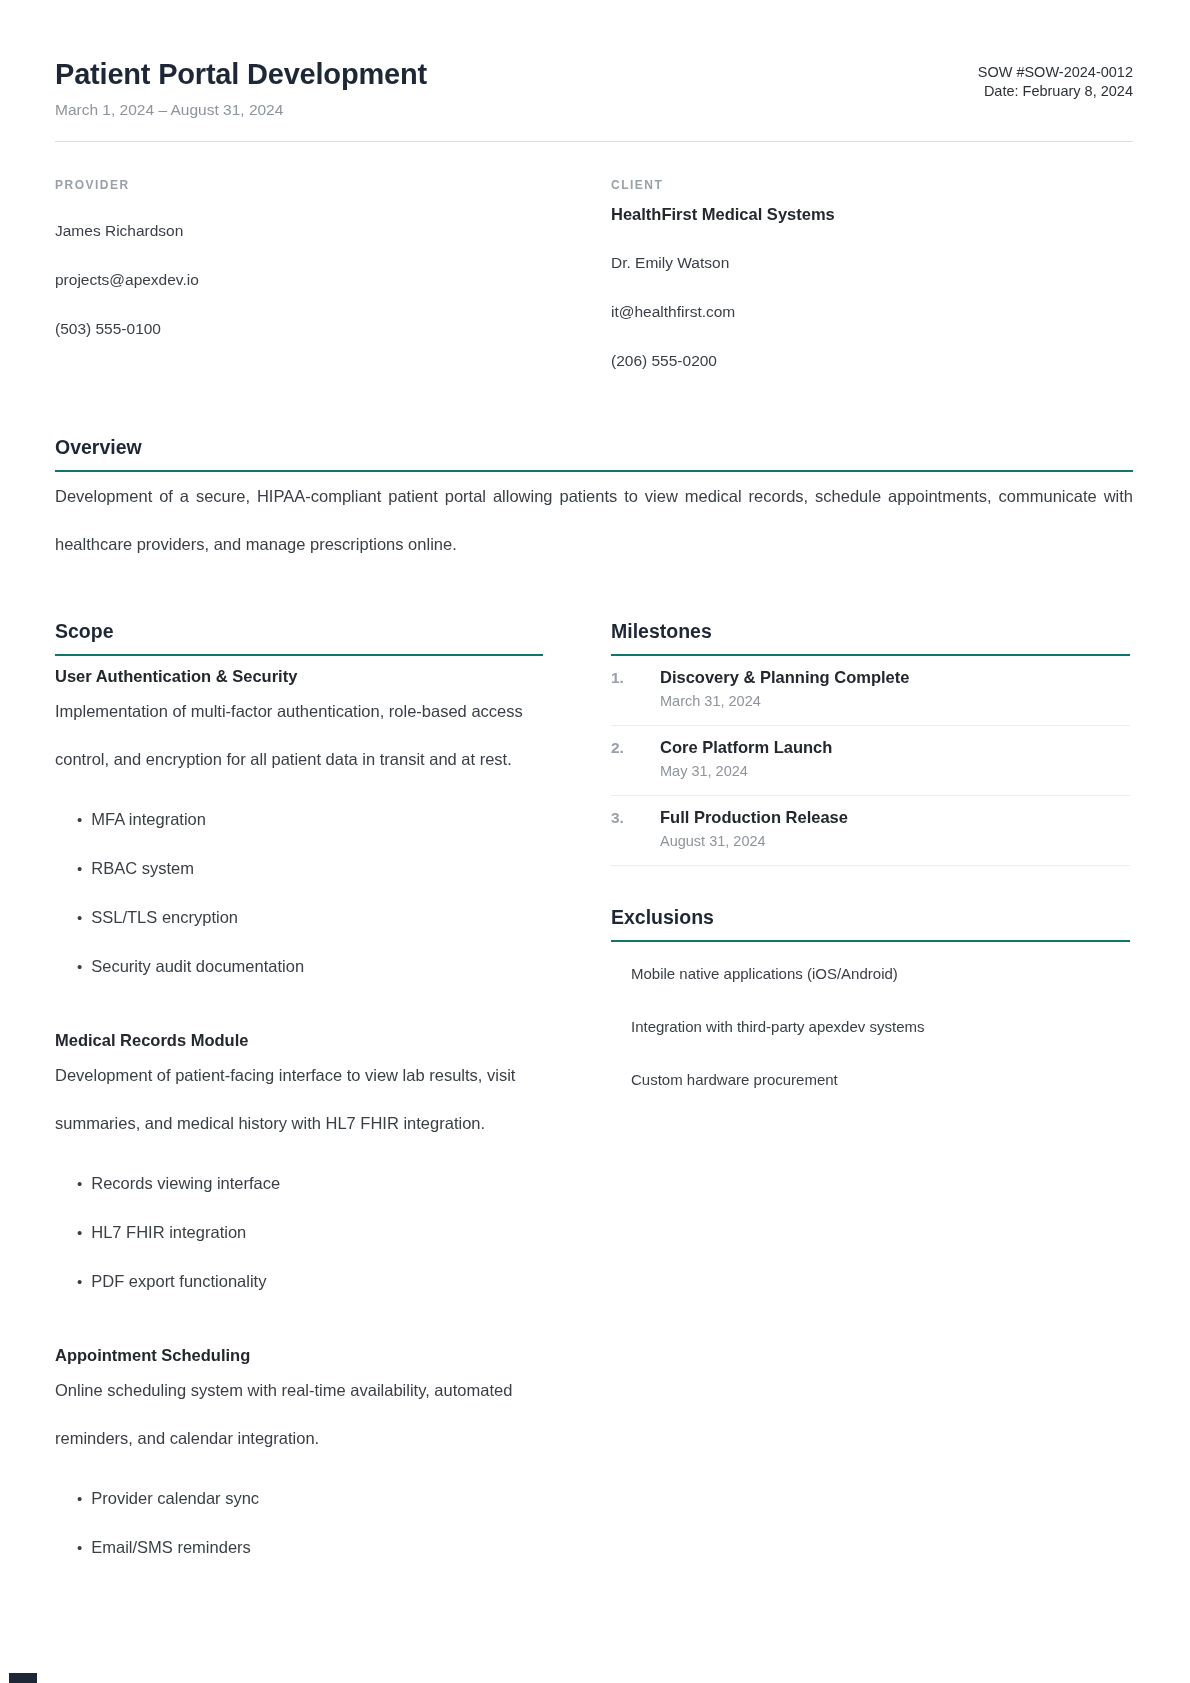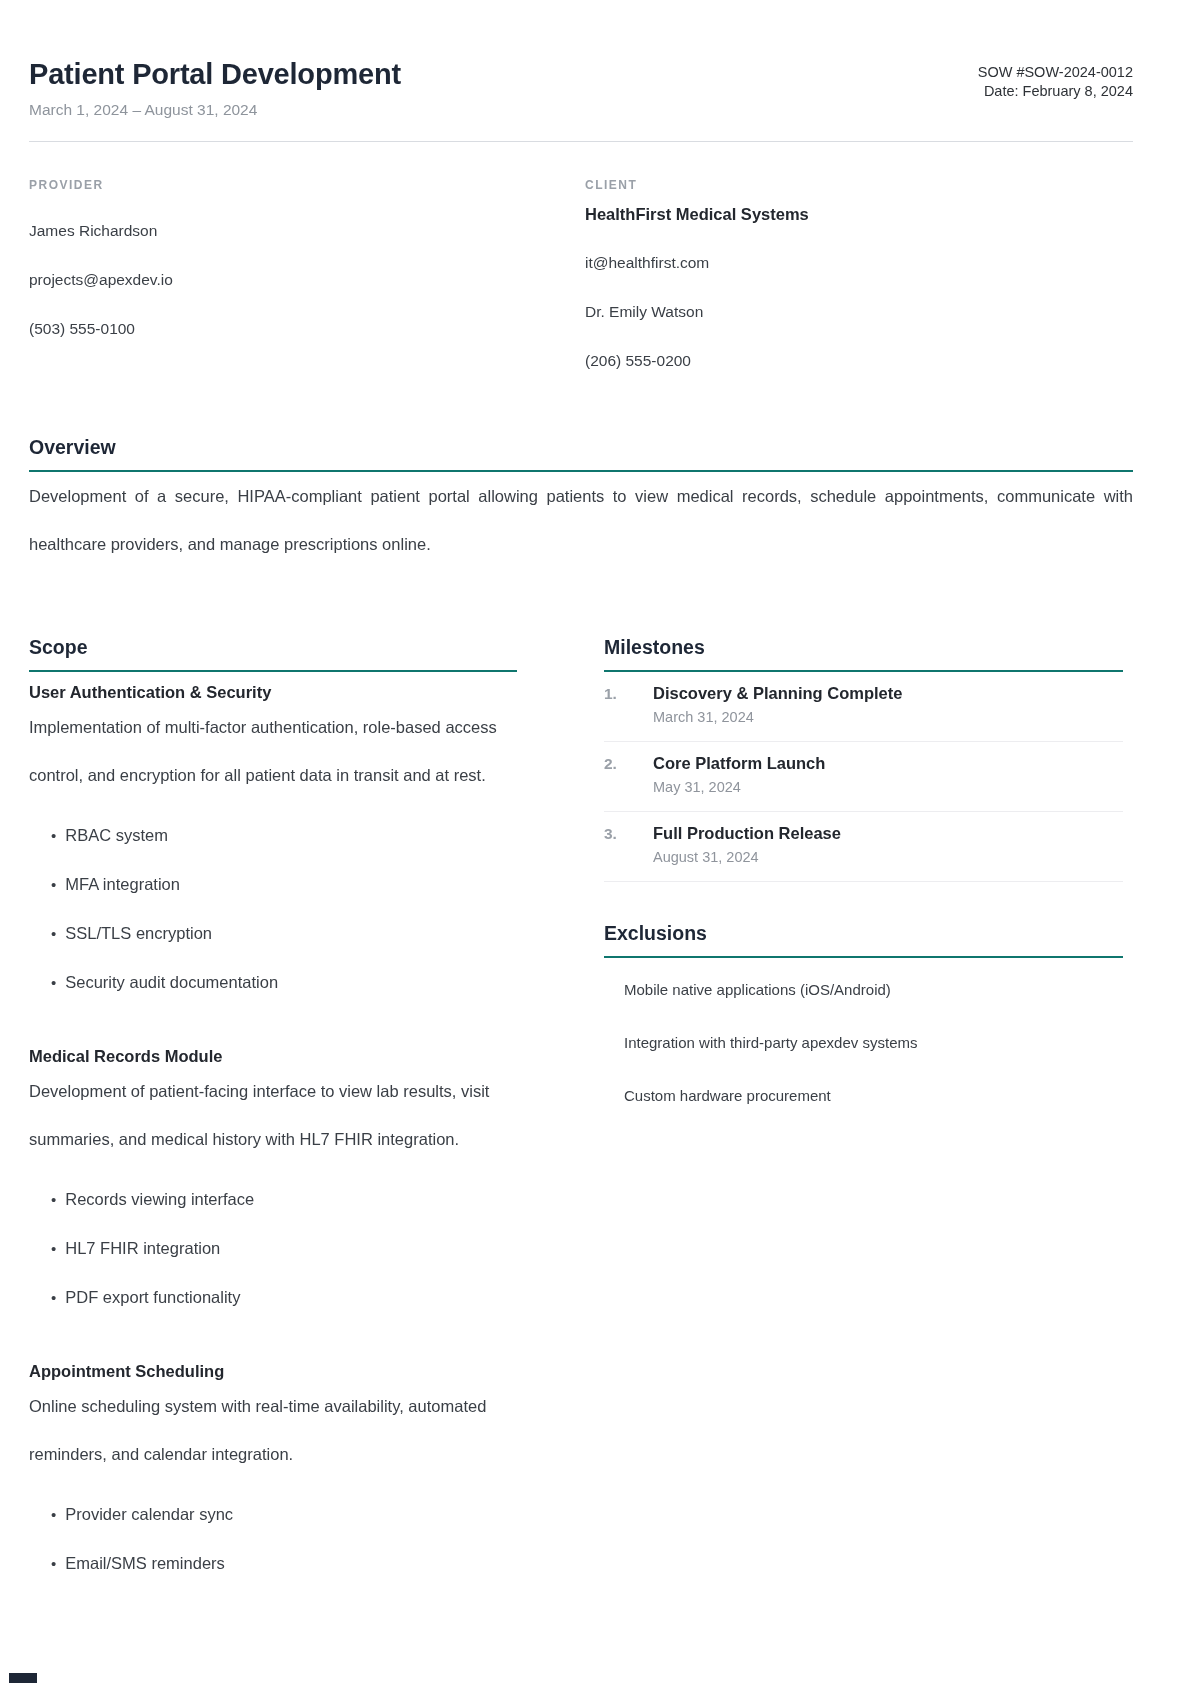--- a/index.html
+++ b/index.html
@@ -3,21 +3,21 @@
 <meta charset="utf-8">
 <style>
   * { box-sizing: border-box; }
   html, body { margin: 0; padding: 0; background: #ffffff; }
   body { font-family: "Liberation Sans", sans-serif; color: #3a3f46; }
   .page {
     position: relative;
     width: 1190px;
     height: 1683px;
     background: #ffffff;
-    padding: 58px 57px 0 29px;
+    padding: 58px 57px 0 55px;
     overflow: hidden;
   }
   
   .header { display: flex; justify-content: space-between; align-items: flex-start; }
   .doc-title {
     margin: 0;
     font-size: 29px;
     font-weight: 700;
     color: #1e2736;
     letter-spacing: -0.2px;
@@ -39,21 +39,21 @@
     font-size: 19.5px;
     font-weight: 700;
     color: #1e2736;
     padding-bottom: 11px;
     border-bottom: 2px solid #0f766e;
   }
   .overview-section { margin-top: 51px; }
   .overview-text { margin: 0; font-size: 16.5px; line-height: 48px; color: #3a3f46; text-align: justify; }
 
   
-  .main-grid { display: grid; grid-template-columns: 488px 519px; column-gap: 87px; margin-top: 68px; align-items: start; }
+  .main-grid { display: grid; grid-template-columns: 488px 519px; column-gap: 68px; margin-top: 52px; align-items: start; }
 
   
   .scope-item { margin-top: 9px; }
   .scope-item + .scope-item { margin-top: 38px; }
   .scope-item-title { margin: 0; font-size: 16.5px; font-weight: 700; color: #23272e; line-height: 22px; }
   .scope-desc { margin: 0; font-size: 16.5px; line-height: 48px; color: #3a3f46; }
   .scope-bullets { margin: 12px 0 0 0; padding: 0 0 0 22px; list-style: none; }
   .scope-bullets li { font-size: 16.5px; color: #3a3f46; line-height: 49px; }
   .scope-bullets li::before { content: "\2022"; font-size: 15px; margin-right: 9px; color: #3a3f46; }
 
@@ -95,43 +95,43 @@
       <div class="party-rows">
         <div class="party-row">James Richardson</div>
         <div class="party-row">projects@apexdev.io</div>
         <div class="party-row">(503) 555-0100</div>
       </div>
     </div>
     <div>
       <div class="party-label">CLIENT</div>
       <div class="party-name">HealthFirst Medical Systems</div>
       <div class="party-rows">
+        <div class="party-row">Dr. Emily Watson</div>
         <div class="party-row">it@healthfirst.com</div>
-        <div class="party-row">Dr. Emily Watson</div>
         <div class="party-row">(206) 555-0200</div>
       </div>
     </div>
   </div>
 
   <div class="overview-section">
     <h2 class="section-heading">Overview</h2>
     <p class="overview-text">Development of a secure, HIPAA-compliant patient portal allowing patients to view medical records, schedule appointments, communicate with healthcare providers, and manage prescriptions online.</p>
   </div>
 
   <div class="main-grid">
 
     <div>
       <h2 class="section-heading">Scope</h2>
 
       <div class="scope-item">
         <h3 class="scope-item-title">User Authentication &amp; Security</h3>
         <p class="scope-desc">Implementation of multi-factor authentication, role-based access control, and encryption for all patient data in transit and at rest.</p>
         <ul class="scope-bullets">
+          <li>MFA integration</li>
           <li>RBAC system</li>
-          <li>MFA integration</li>
           <li>SSL/TLS encryption</li>
           <li>Security audit documentation</li>
         </ul>
       </div>
 
       <div class="scope-item">
         <h3 class="scope-item-title">Medical Records Module</h3>
         <p class="scope-desc">Development of patient-facing interface to view lab results, visit summaries, and medical history with HL7 FHIR integration.</p>
         <ul class="scope-bullets">
           <li>Records viewing interface</li>

